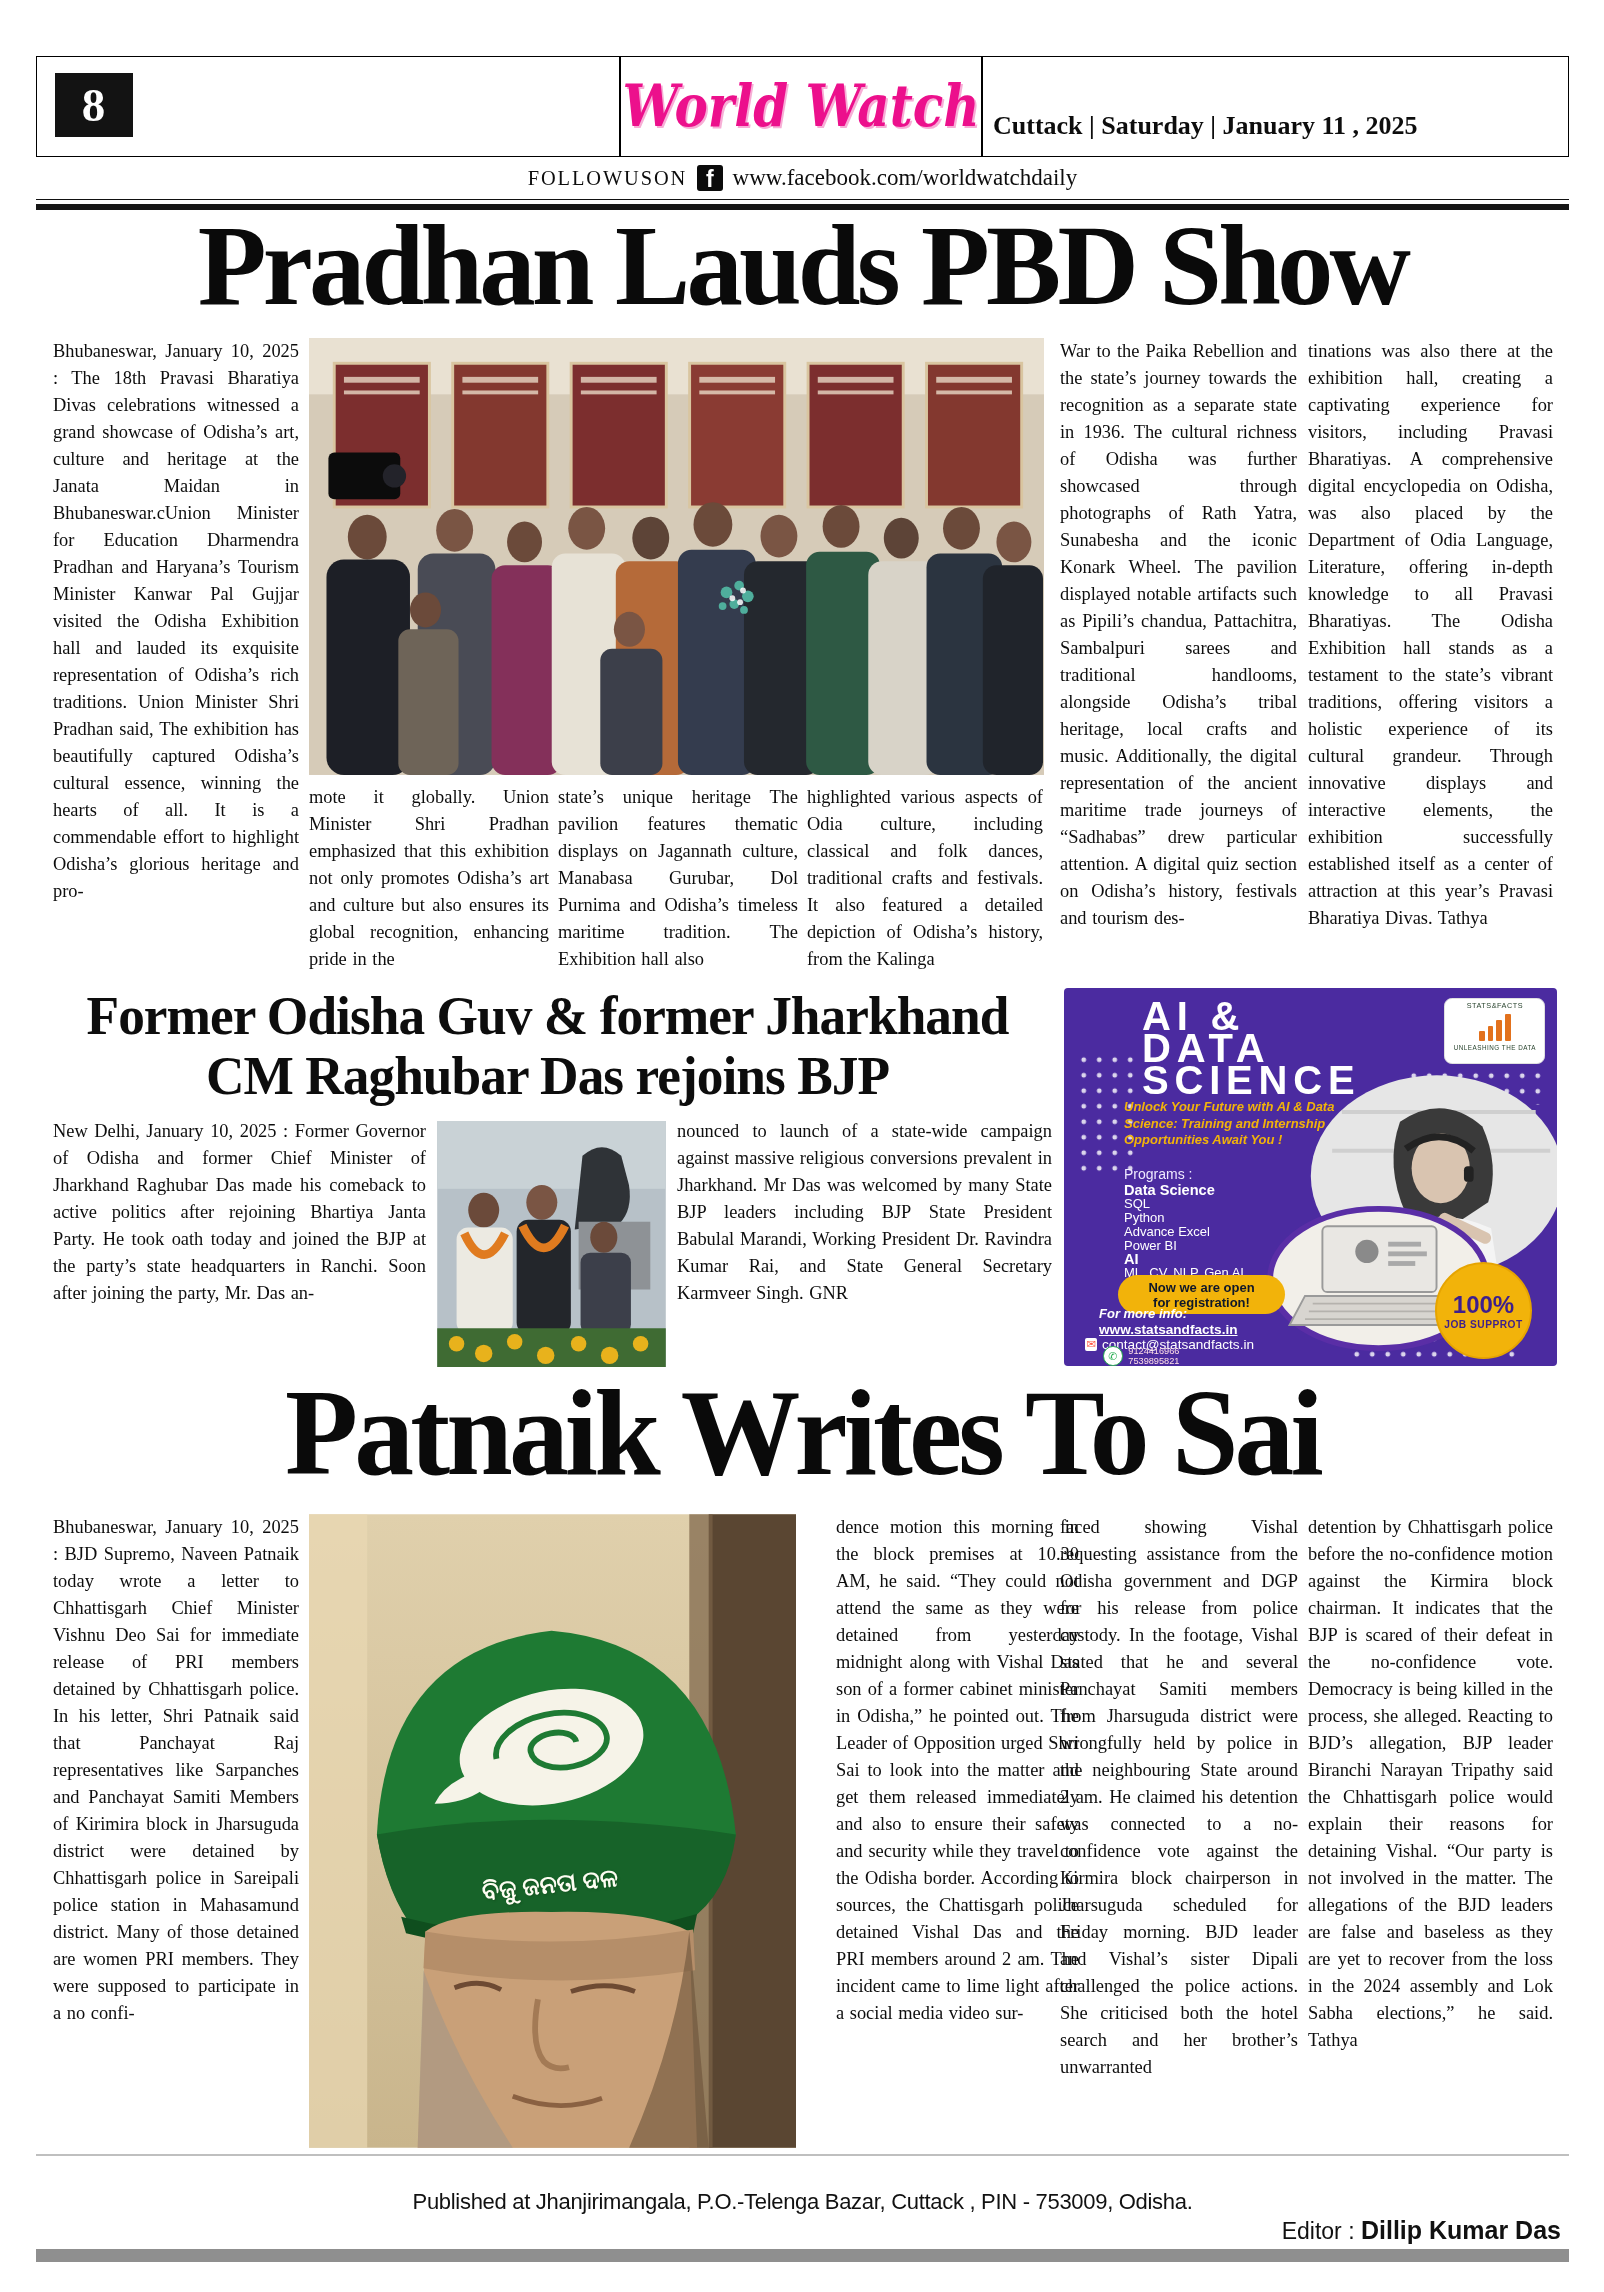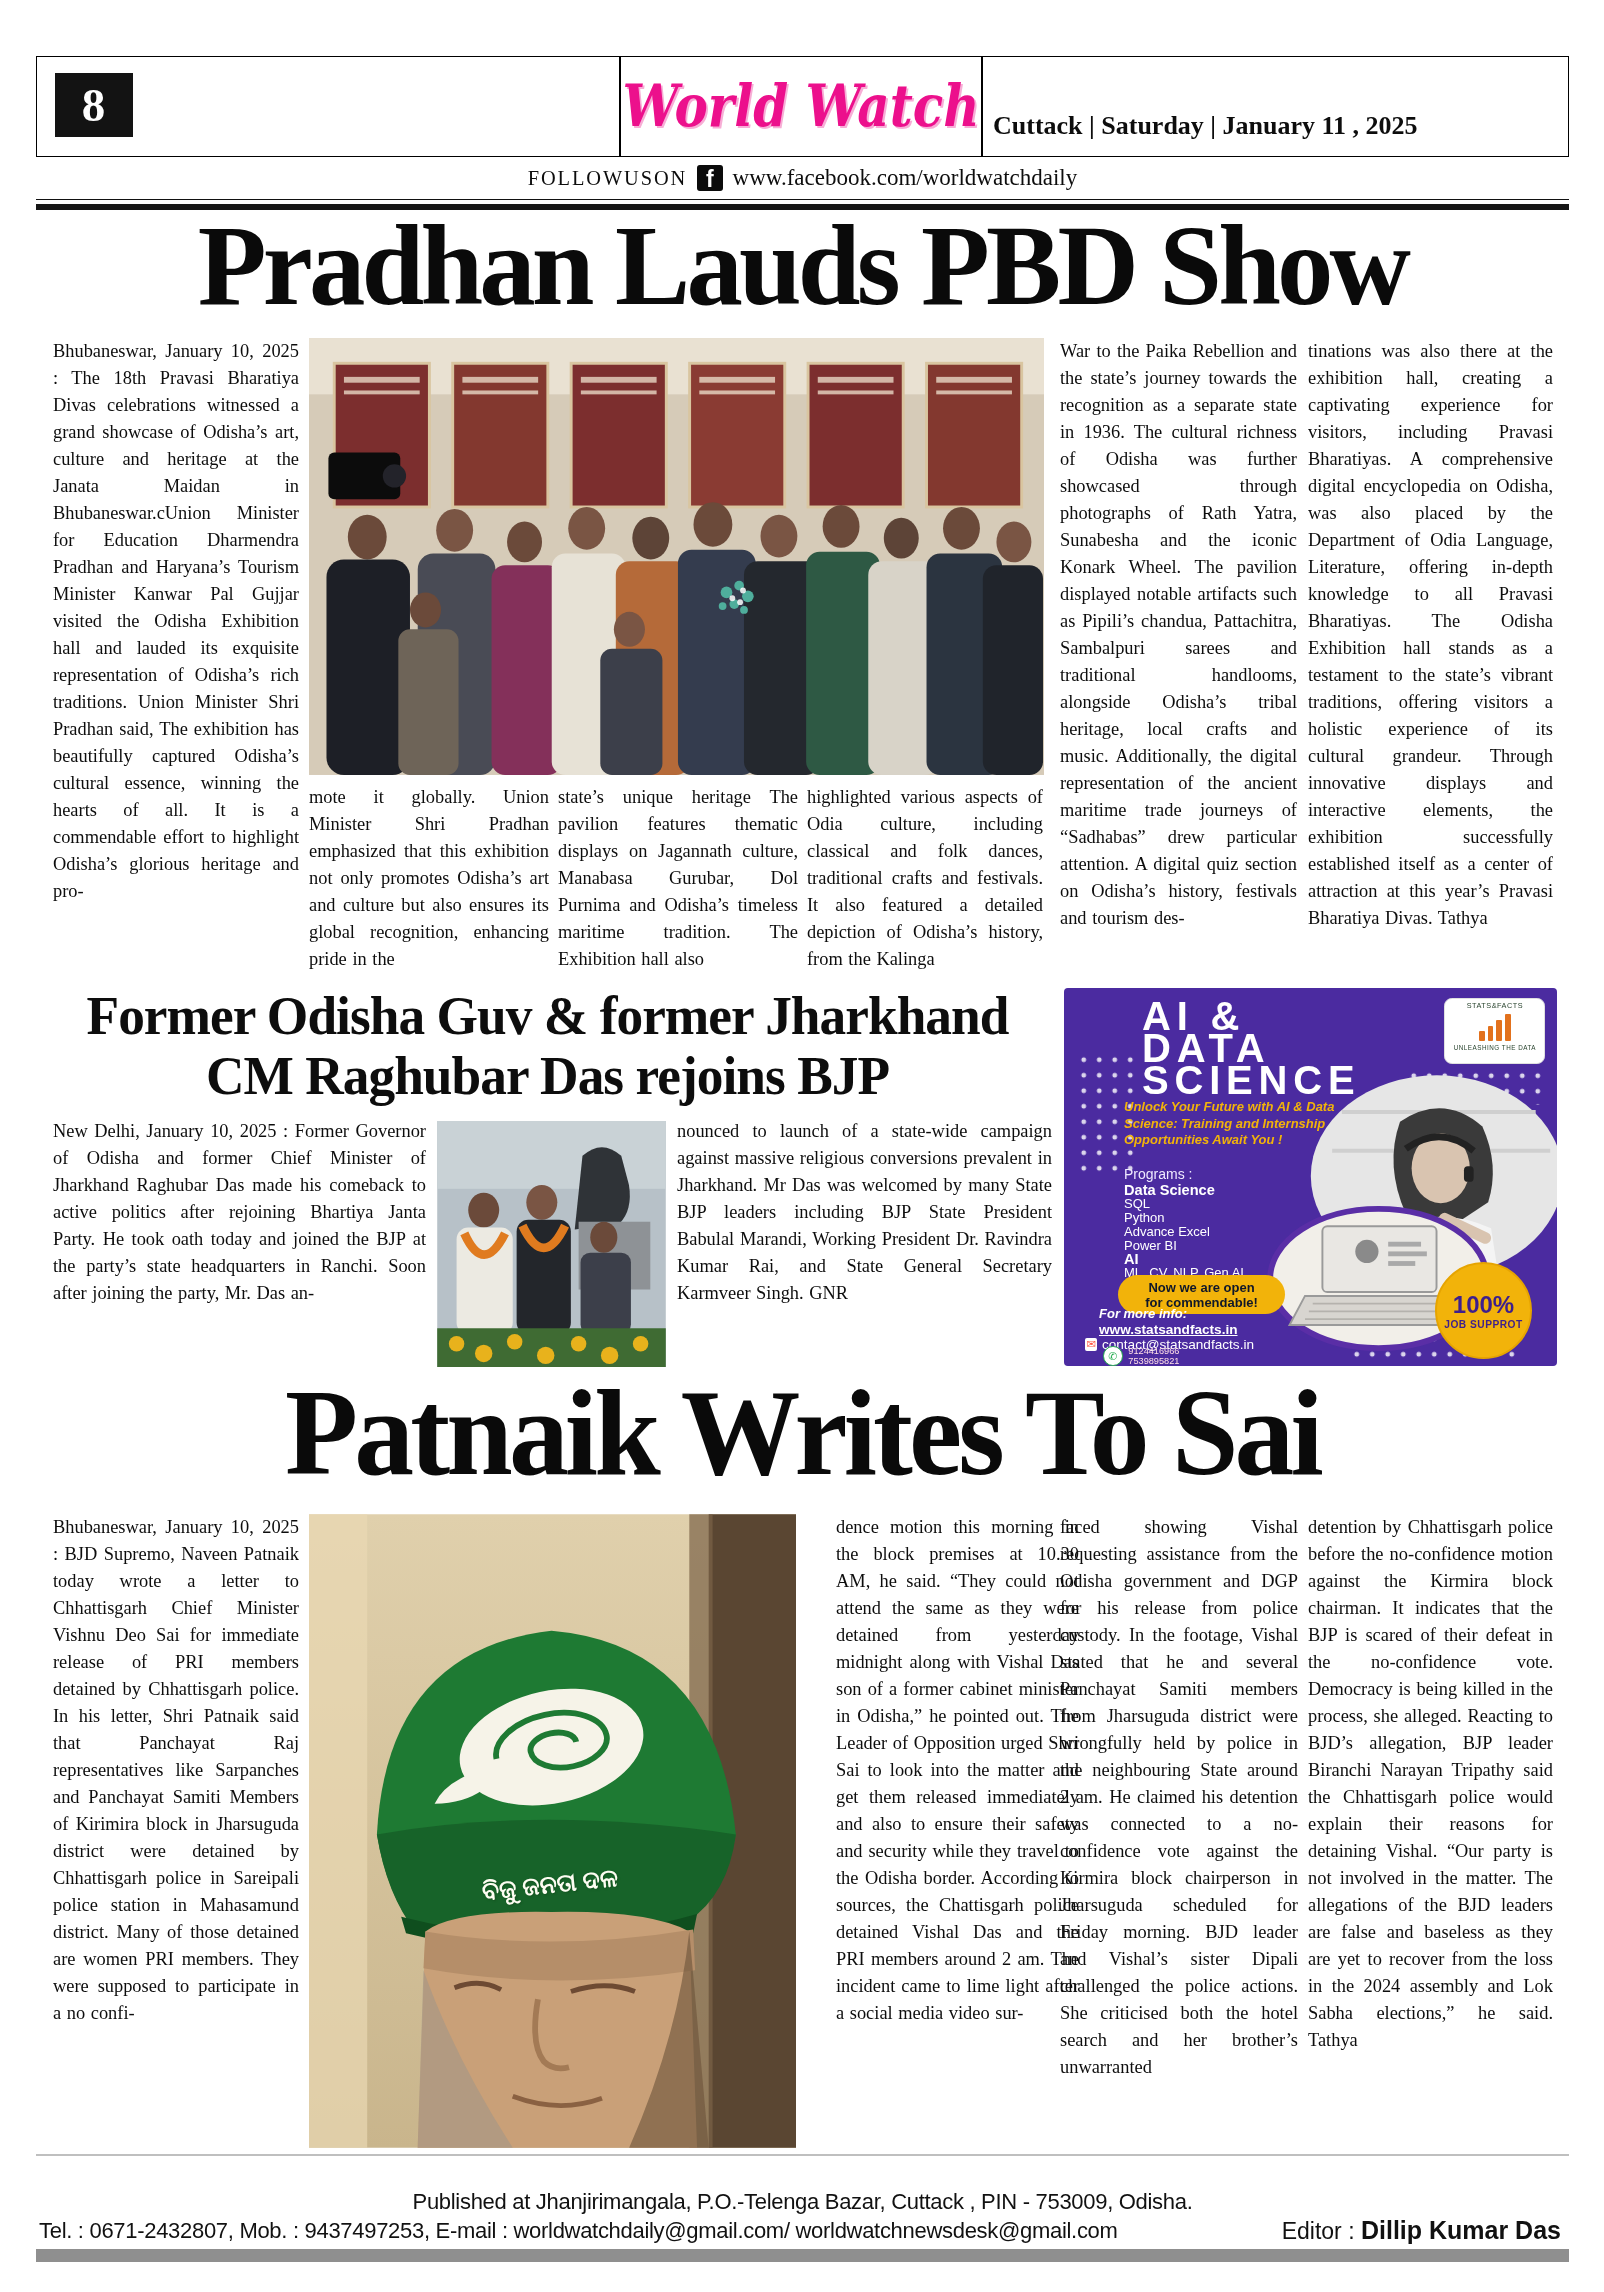--- a/index.html
+++ b/index.html
@@ -312,21 +312,21 @@
       <div>Python</div>
       <div>Advance Excel</div>
       <div>Power BI</div>
       <div class="bold">AI</div>
       <div>ML, CV, NLP, Gen AI</div>
     </div>
 
     <div class="ad-pill">
       <div>
         <div>Now we are open</div>
-        <div>for commendable!</div>
+        <div>for registration!</div>
       </div>
     </div>
 
     <div class="ad-info">For more info:</div>
     <div class="ad-site">www.statsandfacts.in</div>
     <div class="ad-email">
       <span class="env">✉</span>
       <span>contact@statsandfacts.in</span>
     </div>
     <div class="ad-phones">
@@ -380,18 +380,17 @@
     </svg>
     <div class="capodia">ବିଜୁ ଜନତା ଦଳ</div>
   </div>
 
   <div id="a3c2" class="col">dence motion this morning in the block premises at 10.30 AM, he said. “They could not attend the same as they were detained from yesterday midnight along with Vishal Das son of a former cabinet minister in Odisha,” he pointed out. The Leader of Opposition urged Shri Sai to look into the matter and get them released immediately and also to ensure their safety and security while they travel to the Odisha border. According to sources, the Chattisgarh police detained Vishal Das and the PRI members around 2 am. The incident came to lime light after a social media video sur-</div>
   <div id="a3c3" class="col">faced showing Vishal requesting assistance from the Odisha government and DGP for his release from police custody. In the footage, Vishal stated that he and several Panchayat Samiti members from Jharsuguda district were wrongfully held by police in the neighbouring State around 2 am. He claimed his detention was connected to a no-confidence vote against the Kirmira block chairperson in Jharsuguda scheduled for Friday morning. BJD leader and Vishal’s sister Dipali challenged the police actions. She criticised both the hotel search and her brother’s unwarranted</div>
   <div id="a3c4" class="col">detention by Chhattisgarh police before the no-confidence motion against the Kirmira block chairman. It indicates that the BJP is scared of their defeat in the no-confidence vote. Democracy is being killed in the process, she alleged. Reacting to BJD’s allegation, BJP leader Biranchi Narayan Tripathy said the Chhattisgarh police would explain their reasons for detaining Vishal. “Our party is not involved in the matter. The allegations of the BJD leaders are false and baseless as they are yet to recover from the loss in the 2024 assembly and Lok Sabha elections,” he said. Tathya</div>
 
   <div class="fsep"></div>
   <div id="f2" class="fline">Published at Jhanjirimangala, P.O.-Telenga Bazar, Cuttack , PIN - 753009, Odisha.</div>
-  <div id="f3" class="fline">Tel. : 0671-2432807, Mob. : 9437497253, E-mail : worldwatchdaily@gmail.com/ worldwatchnewsdesk@gmail.com</div>
   <div id="feditor"><span>Editor : </span><b>Dillip Kumar Das</b></div>
   <div class="graybar"></div>
 
 </div>
 
 
 </body></html>

